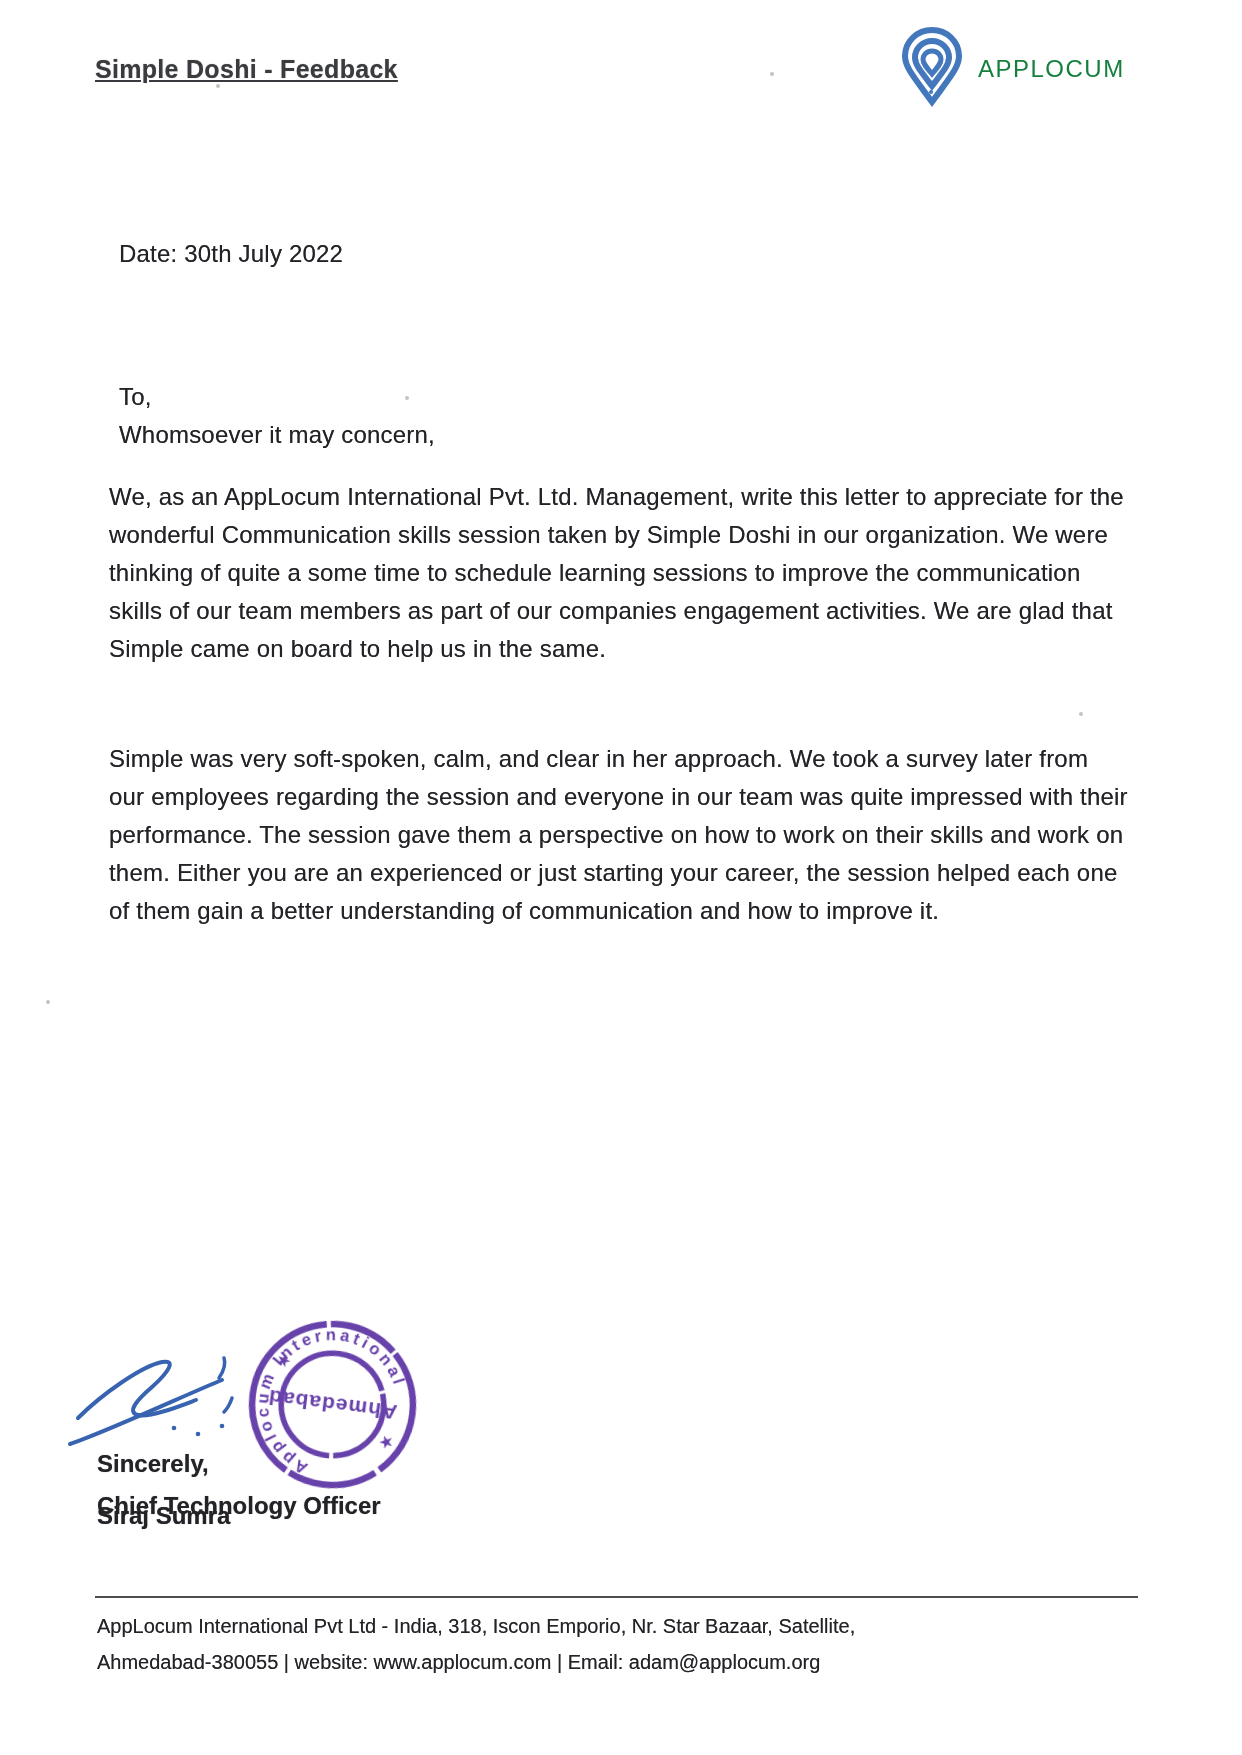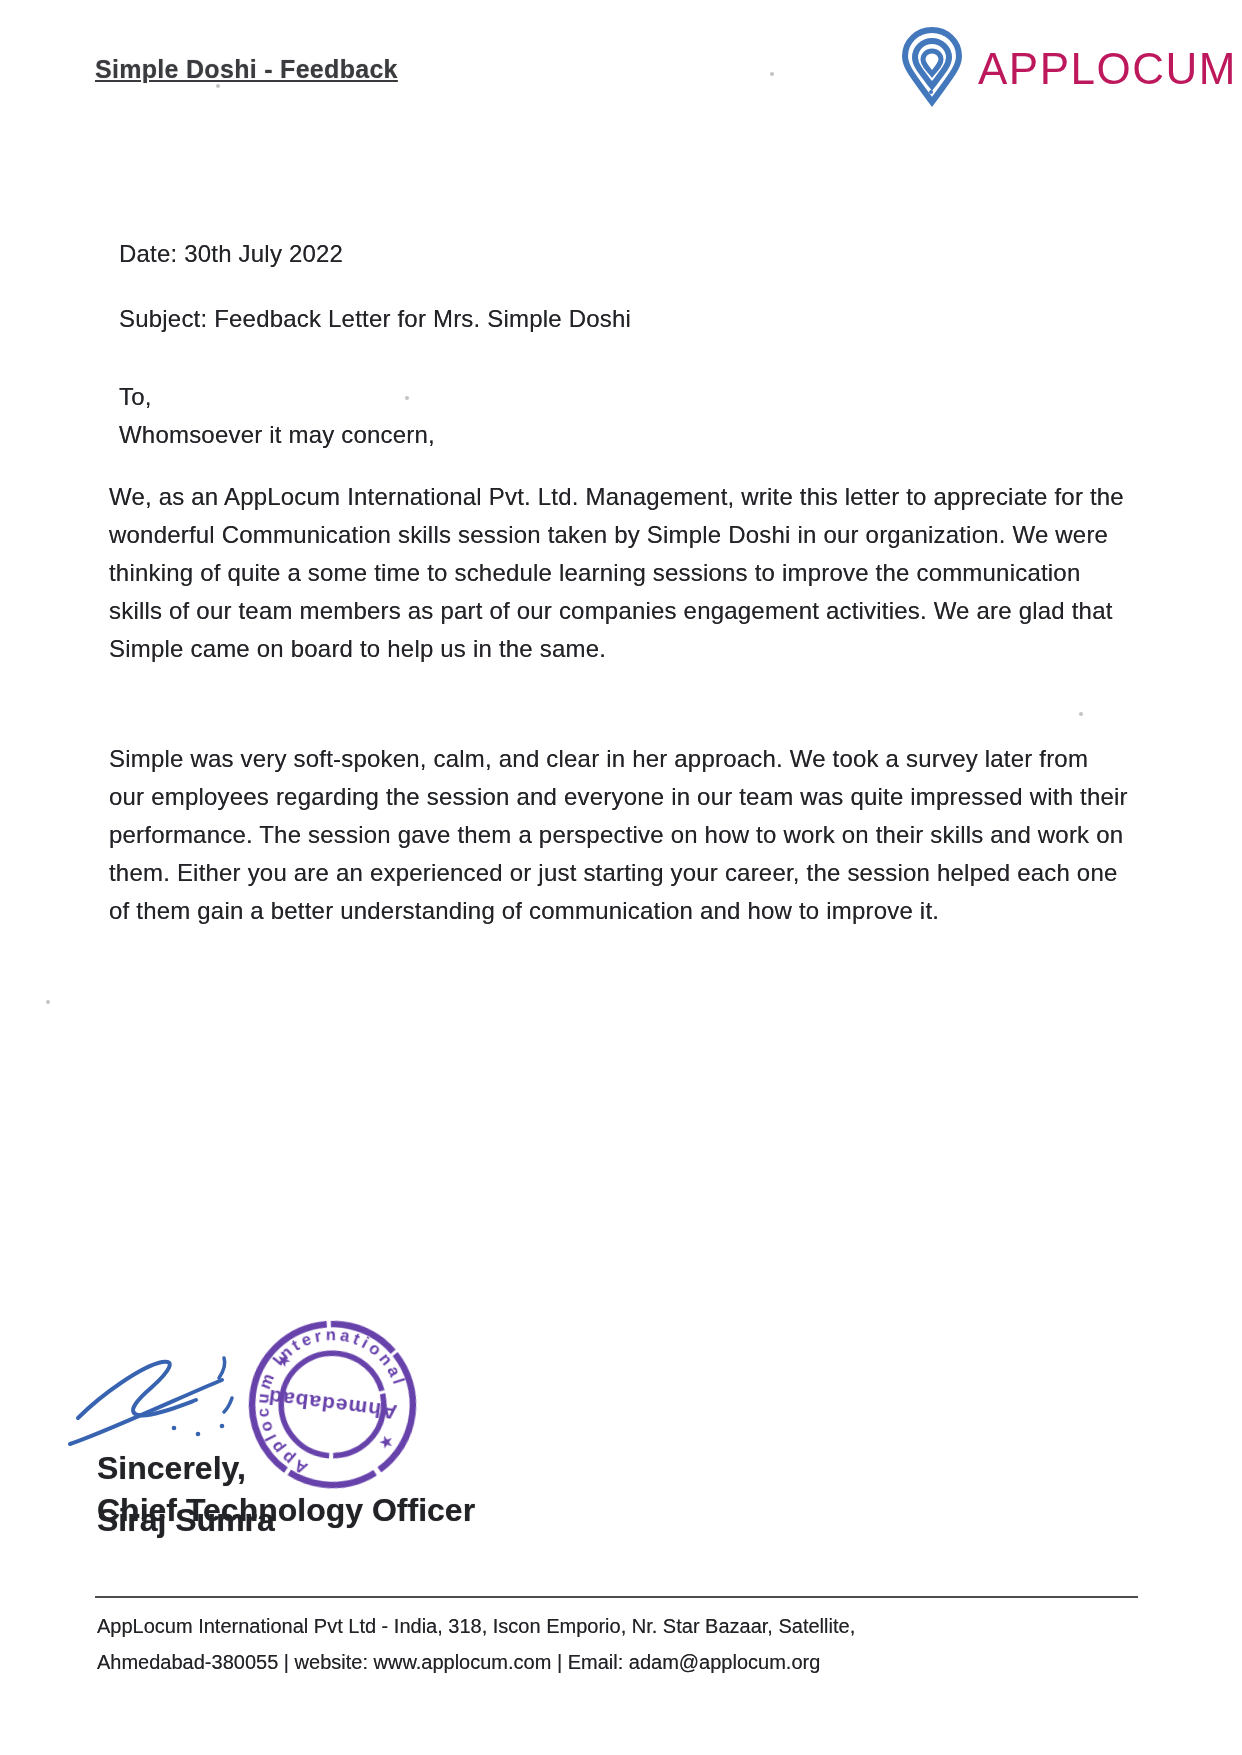--- a/index.html
+++ b/index.html
@@ -24,41 +24,41 @@
     text-shadow: 0 0 1px rgba(60,60,60,.55);
     text-decoration: underline;
   }
   .logo {
     left: 900px; top: 26px;
     display: flex;
     align-items: center;
     gap: 14px;
   }
   .logo-text {
-    font-size: 44px;
-    color: #be185d;
+    font-size: 24px;
+    color: #15803d;
     letter-spacing: 1.5px;
     font-weight: 400;
   }
 
   
   .body-text {
     font-size: 24px;
     line-height: 38px;
     letter-spacing: 0.2px;
     color: #222327;
     text-shadow: 0 0 0.6px rgba(30,30,35,.6);
     margin-left: 24px;
   }
   .meta-line { left: 95px; width: 1050px; }
   .paragraph { left: 85px; width: 1020px; text-align: left; }
 
   .closing {
     left: 97px;
-    font-size: 32px;
+    font-size: 24px;
     font-weight: 700;
     color: #222327;
     text-shadow: 0 0 0.8px rgba(30,30,35,.6);
   }
 
   
   .footer-divider {
     left: 95px; top: 1596px;
     width: 1043px; height: 2px;
     background: #4d4d4f;
@@ -96,21 +96,20 @@
 
         <path d="M32 25 C26.8 25 23 29 23 33.6 C23 37.3 25.6 40.4 32 48 C38.4 40.4 41 37.3 41 33.6 C41 29 37.2 25 32 25 Z" stroke="#4478bc" stroke-width="5" fill="none"></path>
         <circle cx="33" cy="57" r="2.4" fill="#4478bc"></circle>
         <circle cx="31" cy="66" r="2" fill="#4478bc"></circle>
       </svg>
     </span>
     <span class="logo-text">APPLOCUM</span>
   </div>
 
   <div class="abs body-text meta-line" style="top:235px">Date: 30th July 2022</div>
-  <div class="abs body-text meta-line" style="top:300px">Subject: Feedback Letter for Mrs. Simple Doshi</div>
   <div class="abs body-text meta-line" style="top:378px">To,</div>
   <div class="abs body-text meta-line" style="top:416px">Whomsoever it may concern,</div>
 
   <div class="abs body-text paragraph" style="top:478px">We, as an AppLocum International Pvt. Ltd. Management, write this letter to appreciate for the wonderful Communication skills session taken by Simple Doshi in our organization. We were thinking of quite a some time to schedule learning sessions to improve the communication skills of our team members as part of our companies engagement activities. We are glad that Simple came on board to help us in the same.</div>
   <div class="abs body-text paragraph" style="top:740px">Simple was very soft-spoken, calm, and clear in her approach. We took a survey later from our employees regarding the session and everyone in our team was quite impressed with their performance. The session gave them a perspective on how to work on their skills and work on them. Either you are an experienced or just starting your career, the session helped each one of them gain a better understanding of communication and how to improve it.</div>
 
   <div class="abs" style="left:64px; top:1340px">
     <svg width="200" height="120" viewBox="0 0 200 120" fill="none" stroke="#3763b0" stroke-linecap="round" stroke-linejoin="round">
       <path d="M14 78 C38 54 78 26 98 22 C112 19.5 106 31 88 47 C74 59 62 72 74 75 C86 78 116 66 132 60" stroke-width="4"></path>
       <path d="M6 104 C42 92 128 52 158 40" stroke-width="4"></path>

